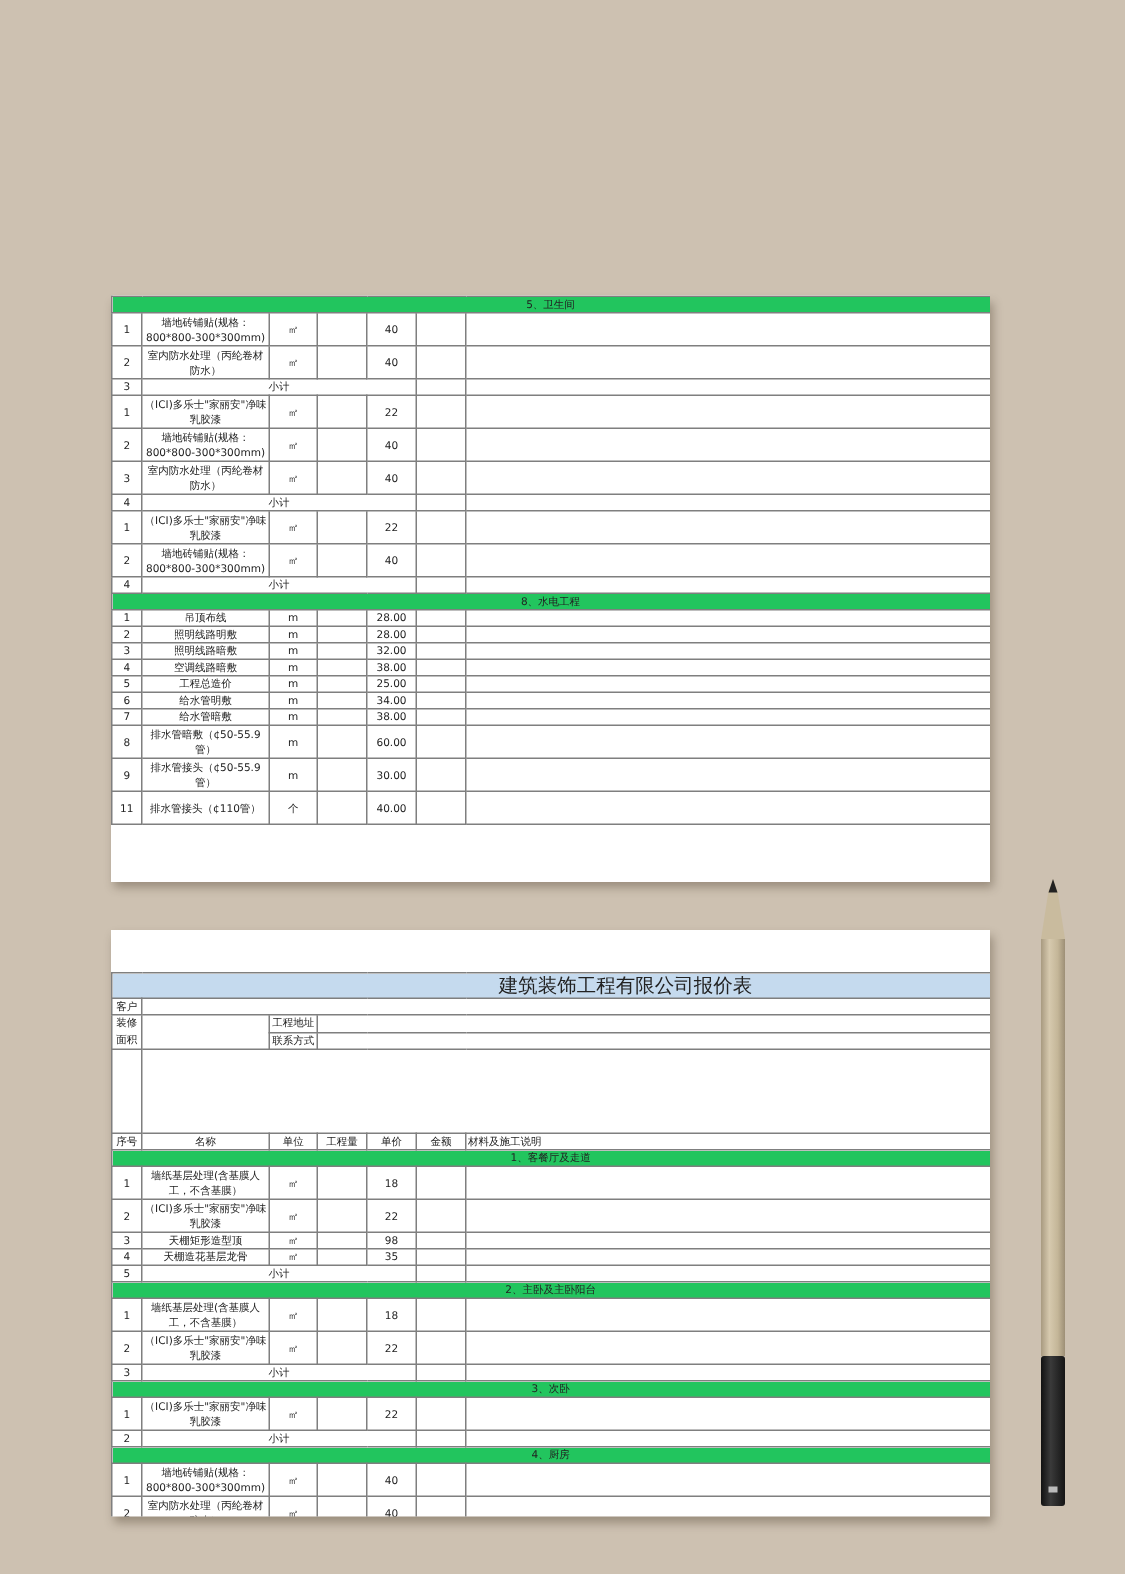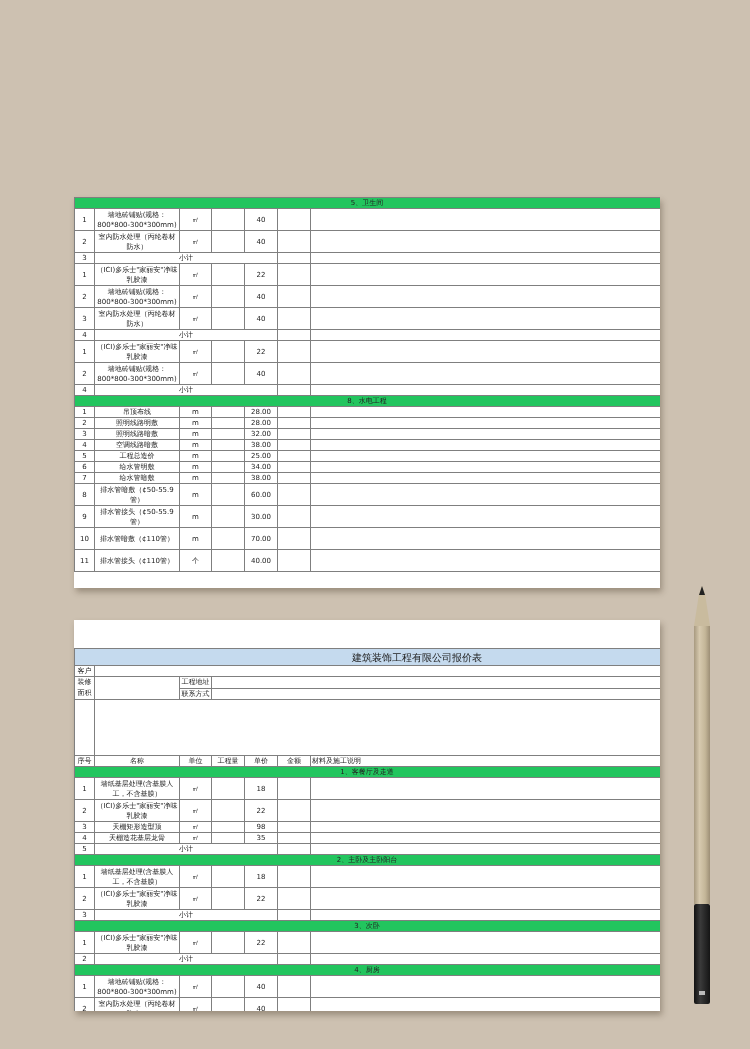--- a/index.html
+++ b/index.html
@@ -41,21 +41,21 @@
   table.q td.l { text-align: left; }
   table.q tr.tall td { height: 22px; }
   table.q tr.sec td {
     background: #22c55e;
     text-align: center;
     height: 11px;
     padding-left: 0;
   }
   table.q tr.title td {
     background: #c5daee;
-    font-size: 10px;
+    font-size: 13px;
     height: 17px;
     line-height: 15px;
     padding-left: 0;
   }
   .title-inner { display: inline-block; padding-left: 100px; }
   .blank-top { height: 28px; background: #fff; }
   table.q tr.info td.lab { text-align: center; padding-left: 1px; }
   table.q tr.big td { height: 33px; }
 
   
@@ -240,29 +240,20 @@
           <td>60.00</td>
           <td></td>
           <td></td>
         </tr>
         <tr class="tall">
           <td>9</td>
           <td>排水管接头（¢50-55.9管）</td>
           <td>m</td>
           <td></td>
           <td>30.00</td>
-          <td></td>
-          <td></td>
-        </tr>
-        <tr class="tall">
-          <td>10</td>
-          <td>排水管暗敷（¢110管）</td>
-          <td>m</td>
-          <td></td>
-          <td>70.00</td>
           <td></td>
           <td></td>
         </tr>
         <tr class="tall">
           <td>11</td>
           <td>排水管接头（¢110管）</td>
           <td>个</td>
           <td></td>
           <td>40.00</td>
           <td></td>

